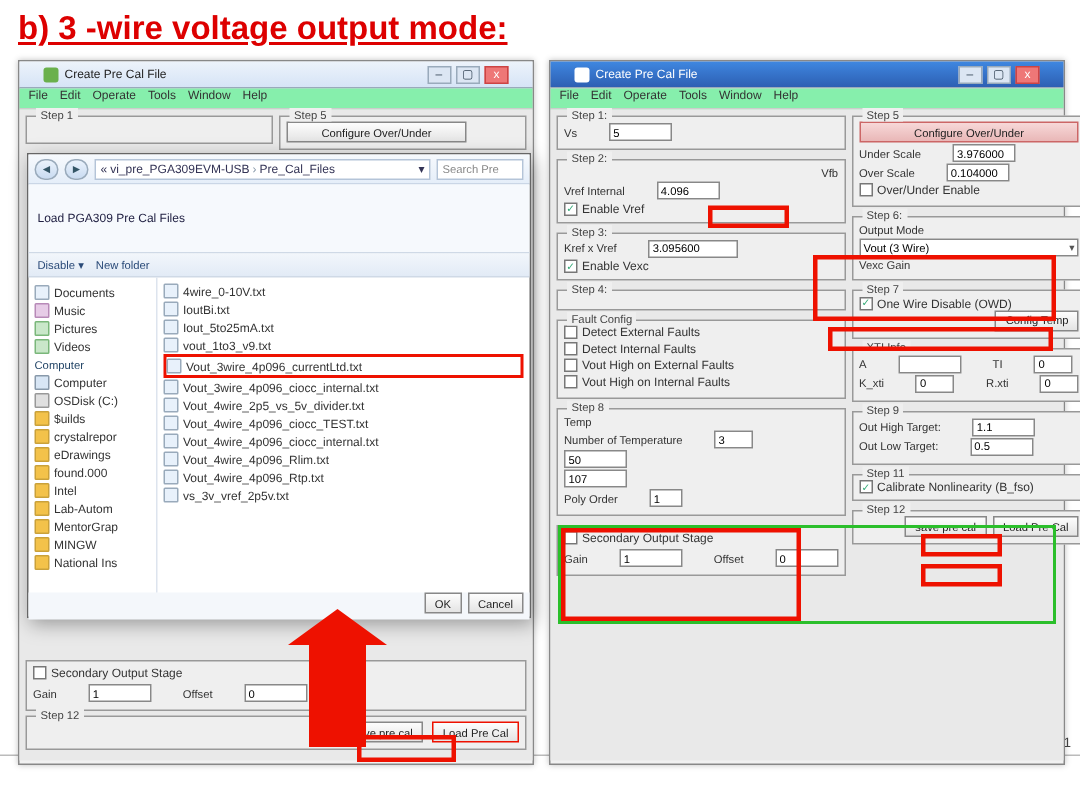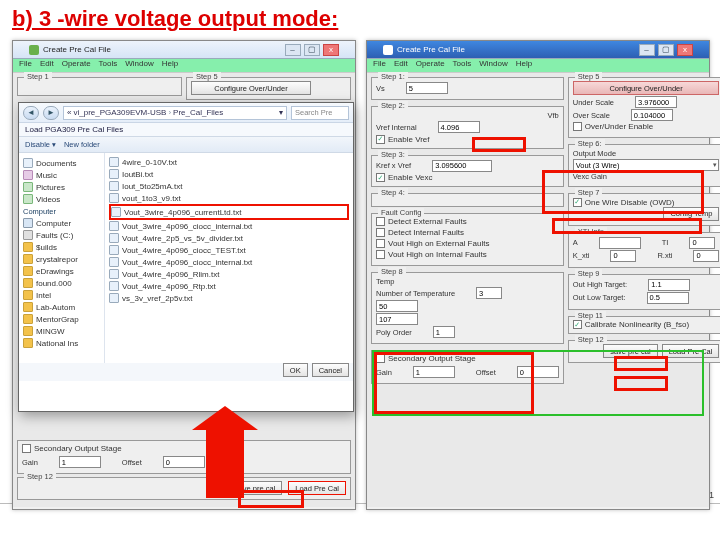--- a/index.html
+++ b/index.html
@@ -141,21 +141,21 @@
       <div class="navbtn">►</div>
       <div class="crumbs">
         <span>«</span>
         <span>vi_pre_PGA309EVM-USB</span>
           <span class="sep">›</span>
         <span>Pre_Cal_Files</span>
         <span style="margin-left:auto">▾</span>
       </div>
       <div class="search" title="Search Pre">Search Pre</div>
     </div>
-    <div style="background:#f6f9fd;border-bottom:1px solid #cfd9e6;padding:2px 6px;font-size:8px;color:#224">Load PGA309 Pre Cal Files</div>
+    <div style="background:#f6f9fd;border-bottom:1px solid #cfd9e6;padding:18px 6px;font-size:8px;color:#224">Load PGA309 Pre Cal Files</div>
     <div class="fd-toolbar">
       <span>Disable ▾</span>
       <span>New folder</span>
     </div>
     <div class="fd-body">
       <div class="fd-side">
         <div class="itm">
             <span class="ico doc"></span>
             <span>Documents</span>
           </div>
@@ -171,21 +171,21 @@
             <span class="ico img"></span>
             <span>Videos</span>
           </div>
         <div class="hdr">Computer</div>
         <div class="itm">
             <span class="ico pc"></span>
             <span>Computer</span>
           </div>
         <div class="itm">
             <span class="ico drv"></span>
-            <span>Faults (C:)</span>
+            <span>OSDisk (C:)</span>
           </div>
         <div class="itm">
             <span class="ico"></span>
             <span>$uilds</span>
           </div>
         <div class="itm">
             <span class="ico"></span>
             <span>crystalrepor</span>
           </div>
         <div class="itm">

